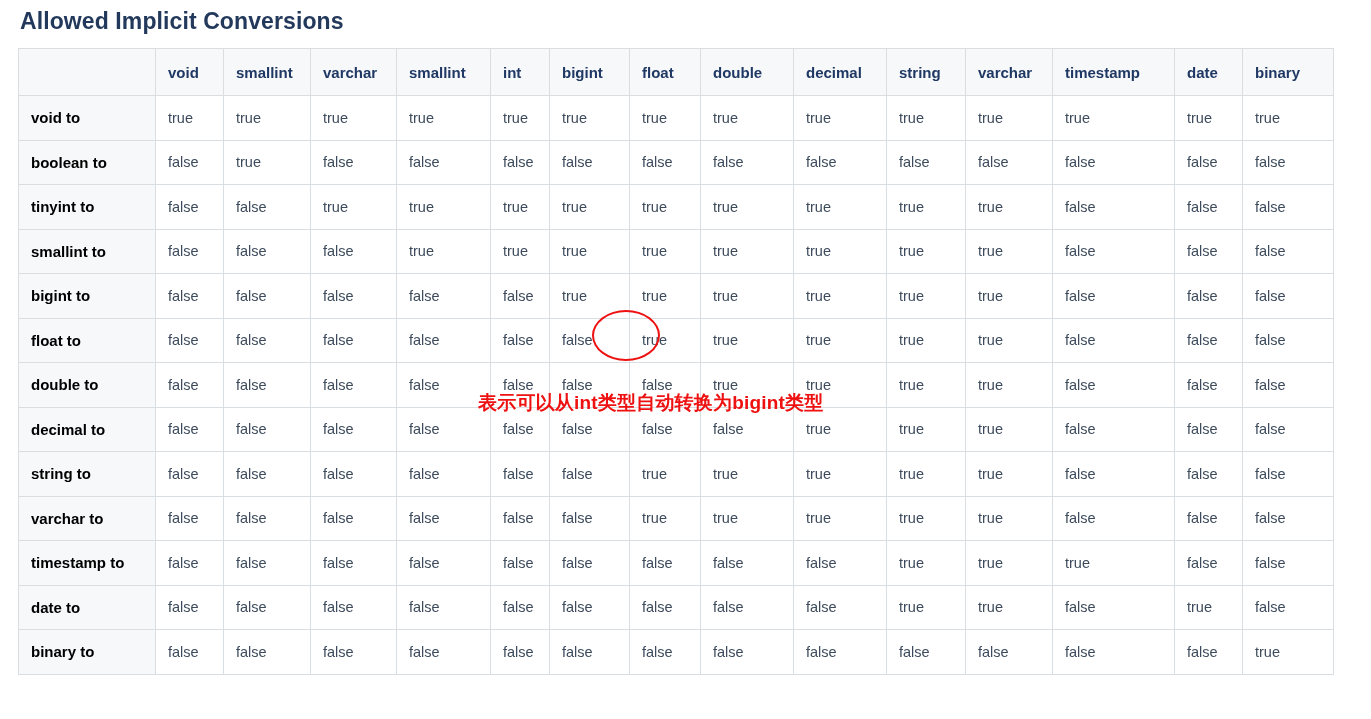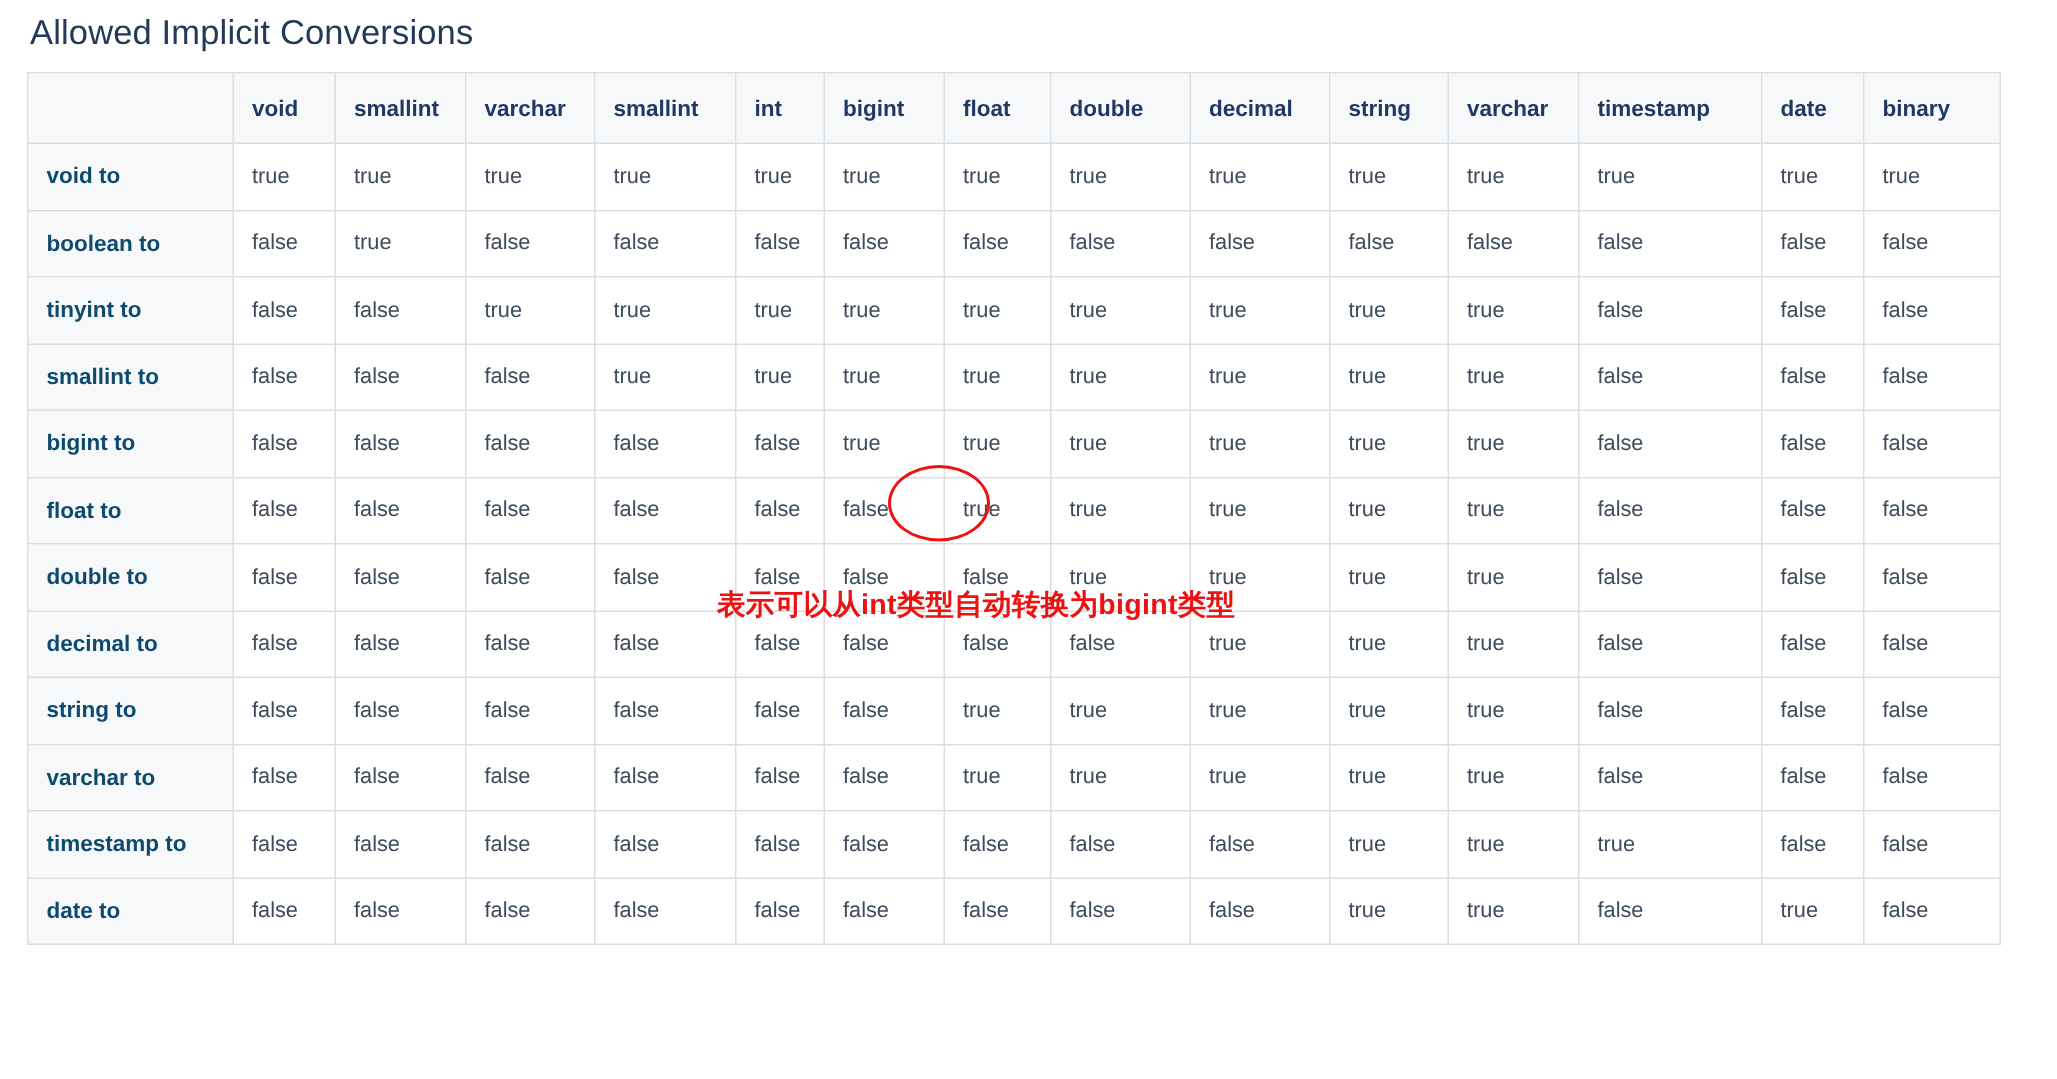--- a/index.html
+++ b/index.html
@@ -16,21 +16,21 @@
   }
   #page {
     position: relative;
     width: 1371px;
     height: 719px;
     box-sizing: border-box;
     padding: 0 18px;
   }
   #page-title {
     font-size: 23px;
-    font-weight: 400;
+    font-weight: 700;
     color: #23395b;
     letter-spacing: 0.1px;
     margin: 6px 0 0 2px;
     line-height: 30px;
     white-space: nowrap;
   }
   .table-wrap {
     position: relative;
     margin-top: 12px;
   }
@@ -54,21 +54,21 @@
     color: #1f3864;
     font-weight: bold;
     font-size: 15px;
     height: 46px;
   }
   table.conv thead th.corner {
     background: #f7f8f9;
   }
   table.conv tbody th.rowhead {
     background: #f7f8f9;
-    color: #0c4a6e;
+    color: #000000;
     font-weight: bold;
     font-size: 15px;
   }
   table.conv tbody td {
     background: #ffffff;
     color: #3d4b5c;
     font-weight: 400;
   }
 
   
@@ -362,20 +362,37 @@
             <td>false</td>
             <td>false</td>
             <td>false</td>
             <td>false</td>
             <td>true</td>
             <td>true</td>
             <td>false</td>
             <td>true</td>
             <td>false</td>
           </tr>
+          <tr>
+            <th class="rowhead">binary to</th>
+            <td>false</td>
+            <td>false</td>
+            <td>false</td>
+            <td>false</td>
+            <td>false</td>
+            <td>false</td>
+            <td>false</td>
+            <td>false</td>
+            <td>false</td>
+            <td>false</td>
+            <td>false</td>
+            <td>false</td>
+            <td>false</td>
+            <td>true</td>
+          </tr>
         </tbody>
     </table>
 
     <div class="annot-layer">
       <div class="annot-circle" style="border-color: rgb(238, 17, 17);"></div>
       <div class="annot-text" style="color: rgb(238, 17, 17);">表示可以从int类型自动转换为bigint类型</div>
     </div>
   </div>
 
 </div>

